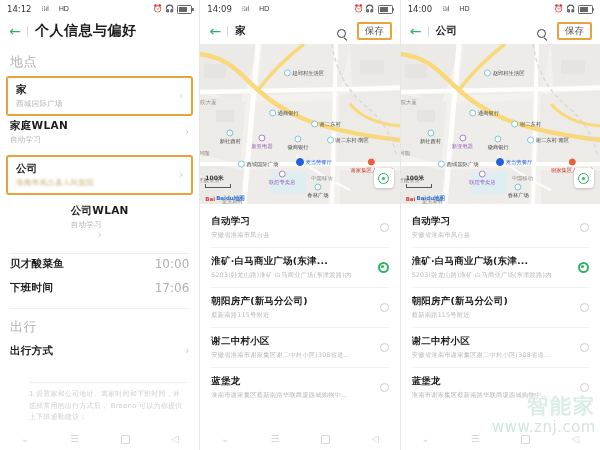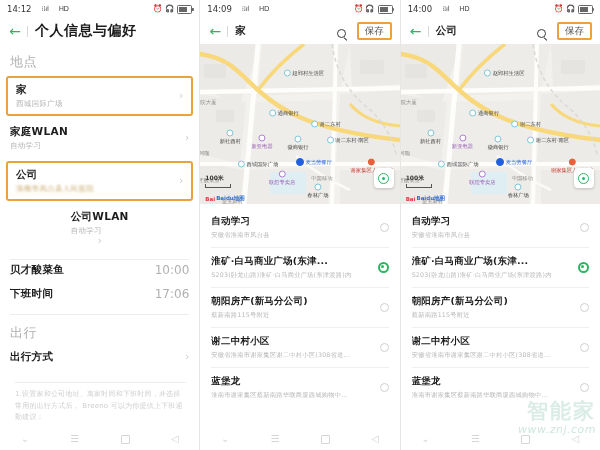--- a/index.html
+++ b/index.html
@@ -71,21 +71,21 @@
   .row-t{font-size:10.5px;color:#1c1c1c;font-weight:bold;letter-spacing:0.3px;}
   .row-s{font-size:7.5px;color:#b4b4b4;letter-spacing:0.3px;}
   .row-s.blur{filter:blur(1.1px);color:#c9a96a;}
   .chev{color:#c8c8c8;font-size:10px;line-height:1;}
   .row-val{font-size:12px;color:#b0b0b0;}
   .hl{
     border:2px solid #e8a33d;border-radius:3px;margin:0 6px;padding:5px 8px;
   }
   .hr{height:1px;background:#ededed;margin:6px 10px 0 10px;}
   .p1-foot{
-    position:absolute;left:2px;right:0;bottom:26px;padding:0 13px;box-sizing:border-box;
+    position:absolute;left:16px;right:0;bottom:26px;padding:0 13px;box-sizing:border-box;
   }
   .p1-foot p{
     margin:0;font-size:7px;line-height:1.65;color:#cfcfcf;letter-spacing:0.2px;
   }
 
   
   .navbar{
     position:absolute;left:0;right:0;bottom:0;height:22px;
     display:flex;align-items:center;justify-content:space-around;
     background:#fff;
@@ -164,21 +164,21 @@
 
   
   .wm{
     position:absolute;right:4px;bottom:14px;pointer-events:none;text-align:right;margin-left:11px;
   }
   .wm .cn{
     font-size:21px;font-weight:bold;color:#d9ece5;letter-spacing:2px;line-height:1;
     opacity:.95;
   }
   .wm .url{
-    font-size:11px;color:#cfe6df;letter-spacing:0.5px;margin-top:1px;font-style:italic;
+    font-size:15px;color:#cfe6df;letter-spacing:0.5px;margin-top:1px;
   }
 </style>
 </head>
 <body>
 
 <div class="screens">
 
   <div class="screen p1">
 
     <div class="statusbar">
@@ -207,21 +207,21 @@
     <div class="hl">
       <div class="row" style="padding:0;">
         <div class="row-txts">
           <span class="row-t">家</span>
           <span class="row-s">西城国际广场</span>
         </div>
         <span class="chev">›</span>
       </div>
     </div>
 
-    <div class="row" style="padding-top:9px;padding-bottom:7px;">
+    <div class="row" style="padding-top:3px;padding-bottom:7px;">
       <div class="row-txts">
         <span class="row-t">家庭WLAN</span>
         <span class="row-s">自动学习</span>
       </div>
       <span class="chev">›</span>
     </div>
 
     <div class="hl" style="margin-top:3px;">
       <div class="row" style="padding:0;">
         <div class="row-txts">

